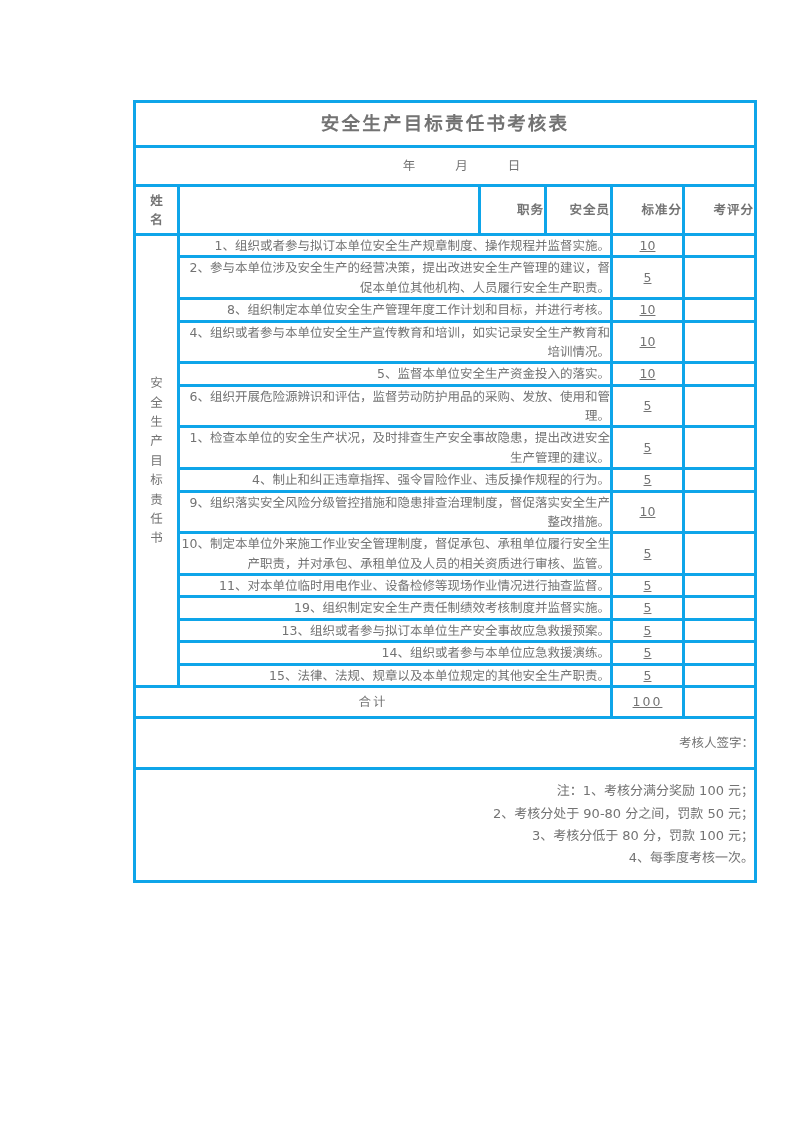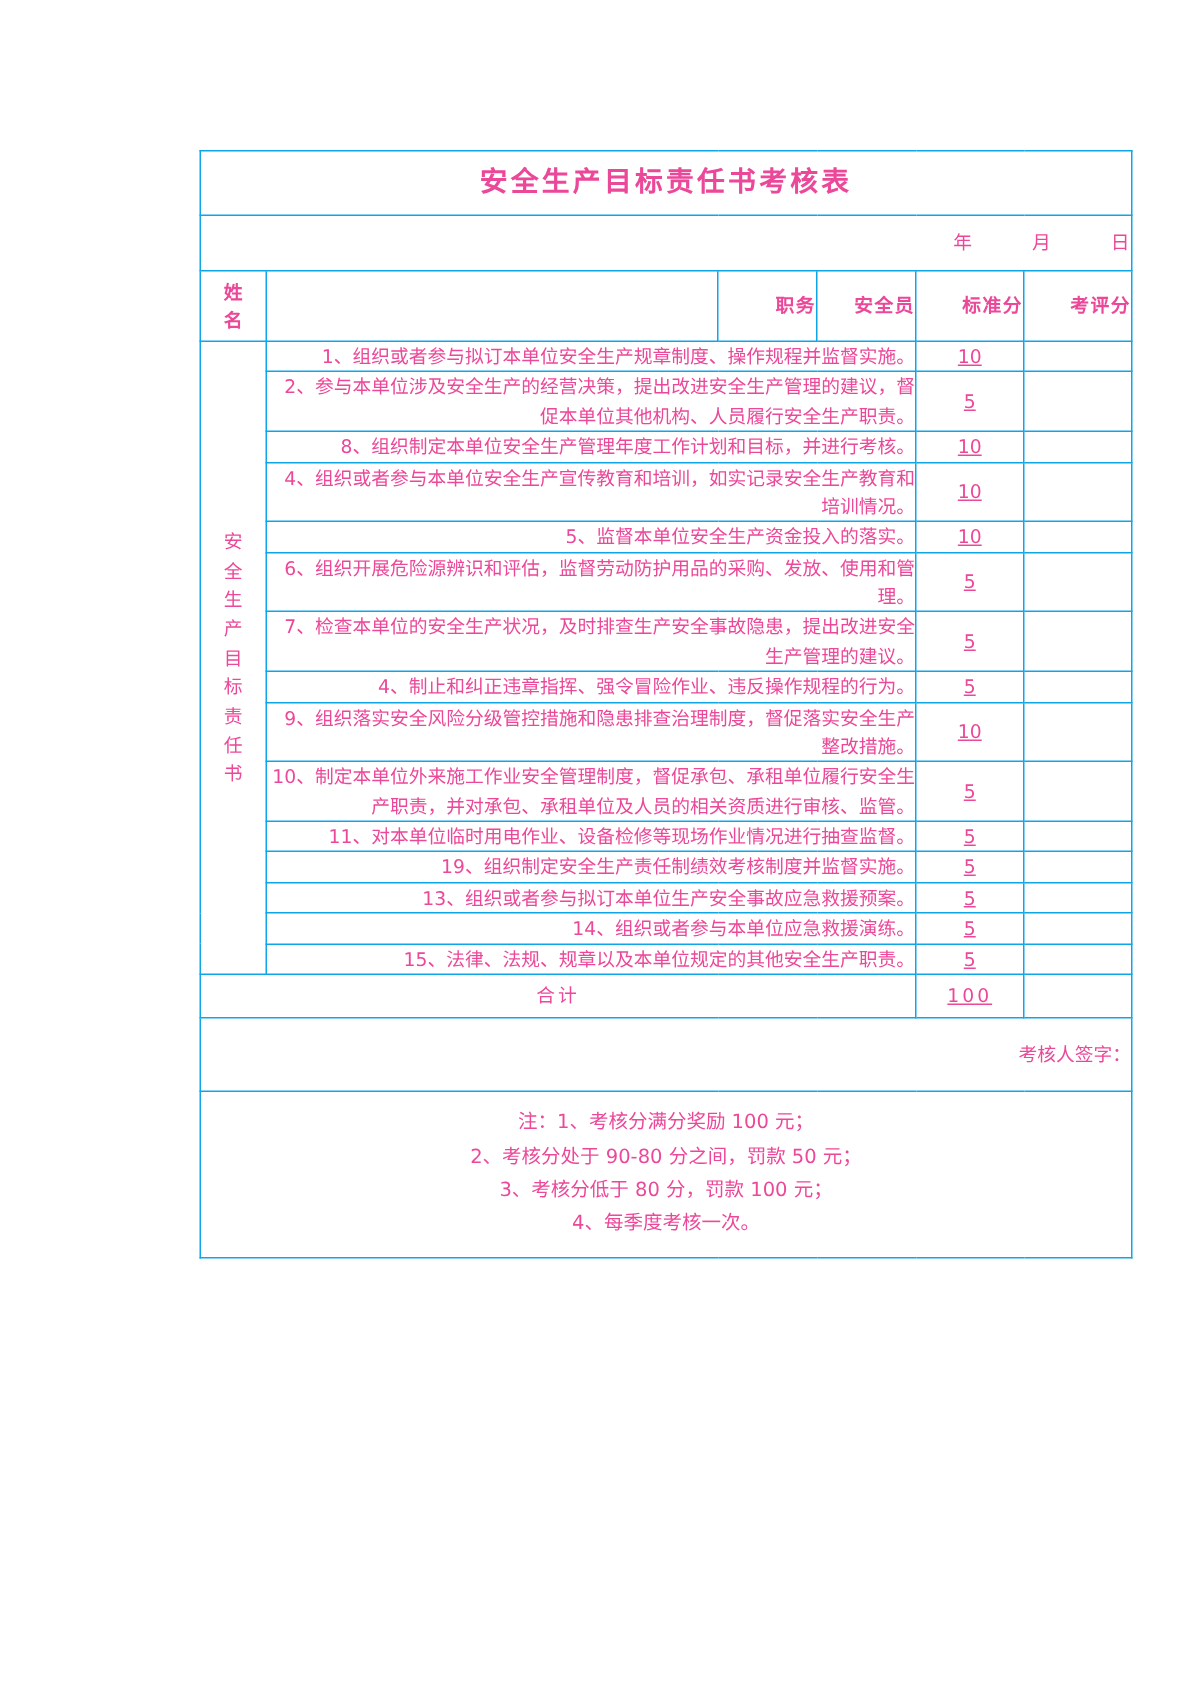--- a/index.html
+++ b/index.html
@@ -28,26 +28,26 @@
   table.form {
     position: absolute;
     left: 133px;
     top: 100px;
     width: 549px;
     border-collapse: collapse;
     table-layout: fixed;
   }
 
   table.form td {
-    border: 1px solid #0ea5e9;
+    border: 3px solid #0ea5e9;
     padding: 0;
     vertical-align: middle;
     font-size: 12.5px;
     line-height: 1.55;
-    color: #ec4899;
+    color: #737373;
   }
 
   
   col.c-name   { width: 44px; }
   col.c-item   { width: 301px; }
   col.c-post   { width: 66px; }
   col.c-val    { width: 66px; }
   col.c-std    { width: 72px; }
   col.c-score  { width: 72px; }
 
@@ -60,21 +60,21 @@
   .title-text {
     font-family: "DejaVu Serif", "Liberation Serif", serif;
     font-size: 18.5px;
     font-weight: bold;
     letter-spacing: 2.2px;
   }
 
   
   .date-cell {
     height: 36px;
-    text-align: right;
+    text-align: center;
     padding-right: 10px;
     vertical-align: middle;
   }
   .date-text {
     font-size: 12.5px;
     letter-spacing: 1px;
     display: inline-block;
   }
   .date-text .seg { display: inline-block; margin-left: 34px; }
 
@@ -134,21 +134,21 @@
     height: 48px;
     text-align: right;
     padding: 9px 0 0 12px;
     vertical-align: top;
     font-size: 13px;
   }
 
   
   .notes-cell {
     height: 110px;
-    text-align: center;
+    text-align: right;
     padding: 10px 0 10px 12px;
     vertical-align: top;
   }
   .notes-line {
     font-size: 13px;
     line-height: 1.72;
     white-space: nowrap;
   }
 </style>
 </head>
@@ -230,21 +230,21 @@
           <td class="item-text" colspan="3">5、监督本单位安全生产资金投入的落实。</td>
           <td class="num-cell">10</td>
           <td class="num-cell blank-cell"></td>
         </tr>
         <tr>
           <td class="item-text" colspan="3">6、组织开展危险源辨识和评估，监督劳动防护用品的采购、发放、使用和管理。</td>
           <td class="num-cell">5</td>
           <td class="num-cell blank-cell"></td>
         </tr>
         <tr>
-          <td class="item-text" colspan="3">7、检查本单位的安全生产状况，及时排查生产安全事故隐患，提出改进安全生产管理的建议。</td>
+          <td class="item-text" colspan="3">1、检查本单位的安全生产状况，及时排查生产安全事故隐患，提出改进安全生产管理的建议。</td>
           <td class="num-cell">5</td>
           <td class="num-cell blank-cell"></td>
         </tr>
         <tr>
           <td class="item-text" colspan="3">4、制止和纠正违章指挥、强令冒险作业、违反操作规程的行为。</td>
           <td class="num-cell">5</td>
           <td class="num-cell blank-cell"></td>
         </tr>
         <tr>
           <td class="item-text" colspan="3">9、组织落实安全风险分级管控措施和隐患排查治理制度，督促落实安全生产整改措施。</td>

